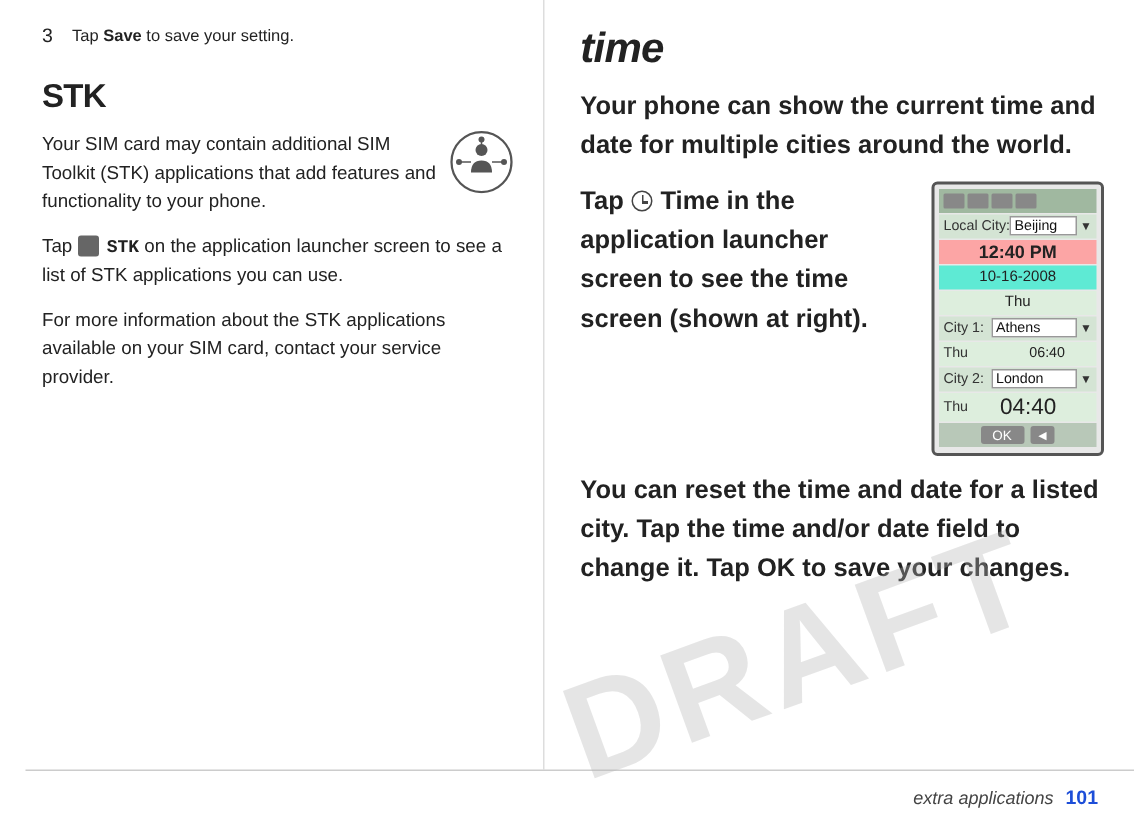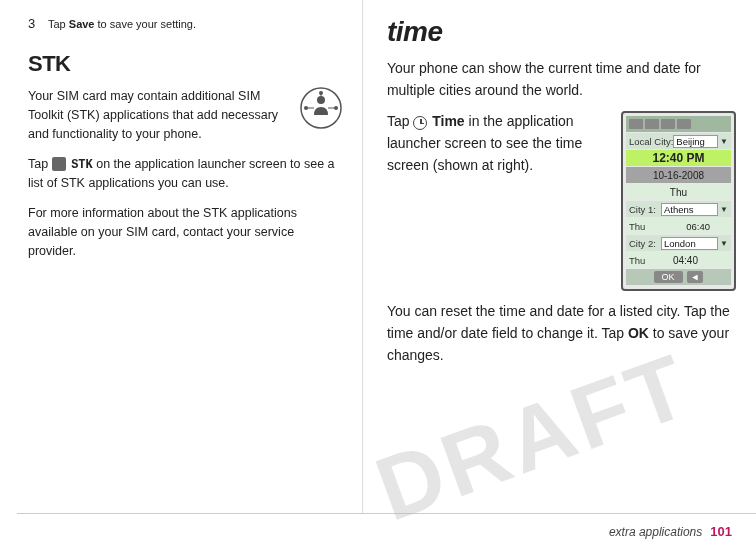--- a/index.html
+++ b/index.html
@@ -42,21 +42,21 @@
       border-top: 1px solid #ccc;
     }
     .footer-text {
       font-size: 12px;
       color: #444;
       font-style: italic;
     }
     .footer-page {
       font-size: 13px;
       font-weight: bold;
-      color: #be185d;
+      color: #1d4ed8;
       margin-left: 8px;
     }
 
     
     .main-content {
       position: absolute;
       top: 0;
       left: 0;
       right: 0;
       bottom: 36px;
@@ -133,24 +133,25 @@
     .page-title {
       font-size: 28px;
       font-weight: bold;
       color: #222;
       margin-bottom: 10px;
       letter-spacing: -0.5px;
       font-style: italic;
     }
 
     .right-para {
-      font-size: 14px;
+      font-size: 17px;
       line-height: 1.55;
       color: #222;
       margin-bottom: 10px;
+      font-weight: bold;
     }
 
     .time-section {
       display: flex;
       align-items: flex-start;
       margin-bottom: 10px;
     }
     .time-text-block {
       flex: 1;
       padding-right: 28px;
@@ -174,27 +175,27 @@
       min-height: 16px;
     }
     .screen-row.header-row {
       background: #a0b8a0;
       justify-content: space-between;
     }
     .screen-row.city-row {
       background: #d4e4d4;
     }
     .screen-row.time-row {
-      background: #bef264;
+      background: #fca5a5;
       justify-content: center;
       font-size: 12px;
       font-weight: bold;
     }
     .screen-row.date-row {
-      background: #a3a3a3;
+      background: #5eead4;
       justify-content: center;
       font-size: 10px;
     }
     .screen-row.day-row {
       background: #ddeedd;
       justify-content: center;
       font-size: 10px;
     }
     .screen-row.ok-row {
       background: #b8c8b8;
@@ -315,21 +316,21 @@
     <div class="step-line">
       <span class="step-num">3</span>
       <span class="step-text">
         <span>Tap </span><span class="bold-keyword">Save</span><span> to save your setting.</span>
       </span>
     </div>
 
     <div class="section-title">STK</div>
 
     <div class="stk-header">
-      <div class="stk-desc">Your SIM card may contain additional SIM Toolkit (STK) applications that add necessary and functionality to your phone.</div>
+      <div class="stk-desc">Your SIM card may contain additional SIM Toolkit (STK) applications that add features and functionality to your phone.</div>
 
       <svg class="toolkit-icon" viewBox="0 0 42 42" xmlns="http://www.w3.org/2000/svg">
         <circle cx="21" cy="21" r="20" fill="none" stroke="#555" stroke-width="1.5"></circle>
 
         <circle cx="21" cy="13" r="4" fill="#555"></circle>
 
         <path d="M14 28 Q14 20 21 20 Q28 20 28 28" fill="#555"></path>
 
         <line x1="6" y1="21" x2="14" y2="21" stroke="#555" stroke-width="1"></line>
         <circle cx="6" cy="21" r="2" fill="#555"></circle>
@@ -404,21 +405,21 @@
         </div>
 
         <div class="screen-row city-row">
           <span class="screen-label">City 2:</span>
           <span class="screen-value">London</span>
           <span class="screen-arrow">▼</span>
         </div>
 
         <div class="screen-row" style="background:#ddeedd;">
           <span class="screen-label">Thu</span>
-          <span style="flex:1;text-align:center;font-size:10px;">04:40</span>
+          <span style="flex:1;text-align:center;font-size:15px;">04:40</span>
           <span style="width:18px;"></span>
         </div>
 
         <div class="screen-row ok-row">
           <span class="ok-btn">OK</span>
           <span class="back-btn">◄</span>
         </div>
       </div>
     </div>
 

